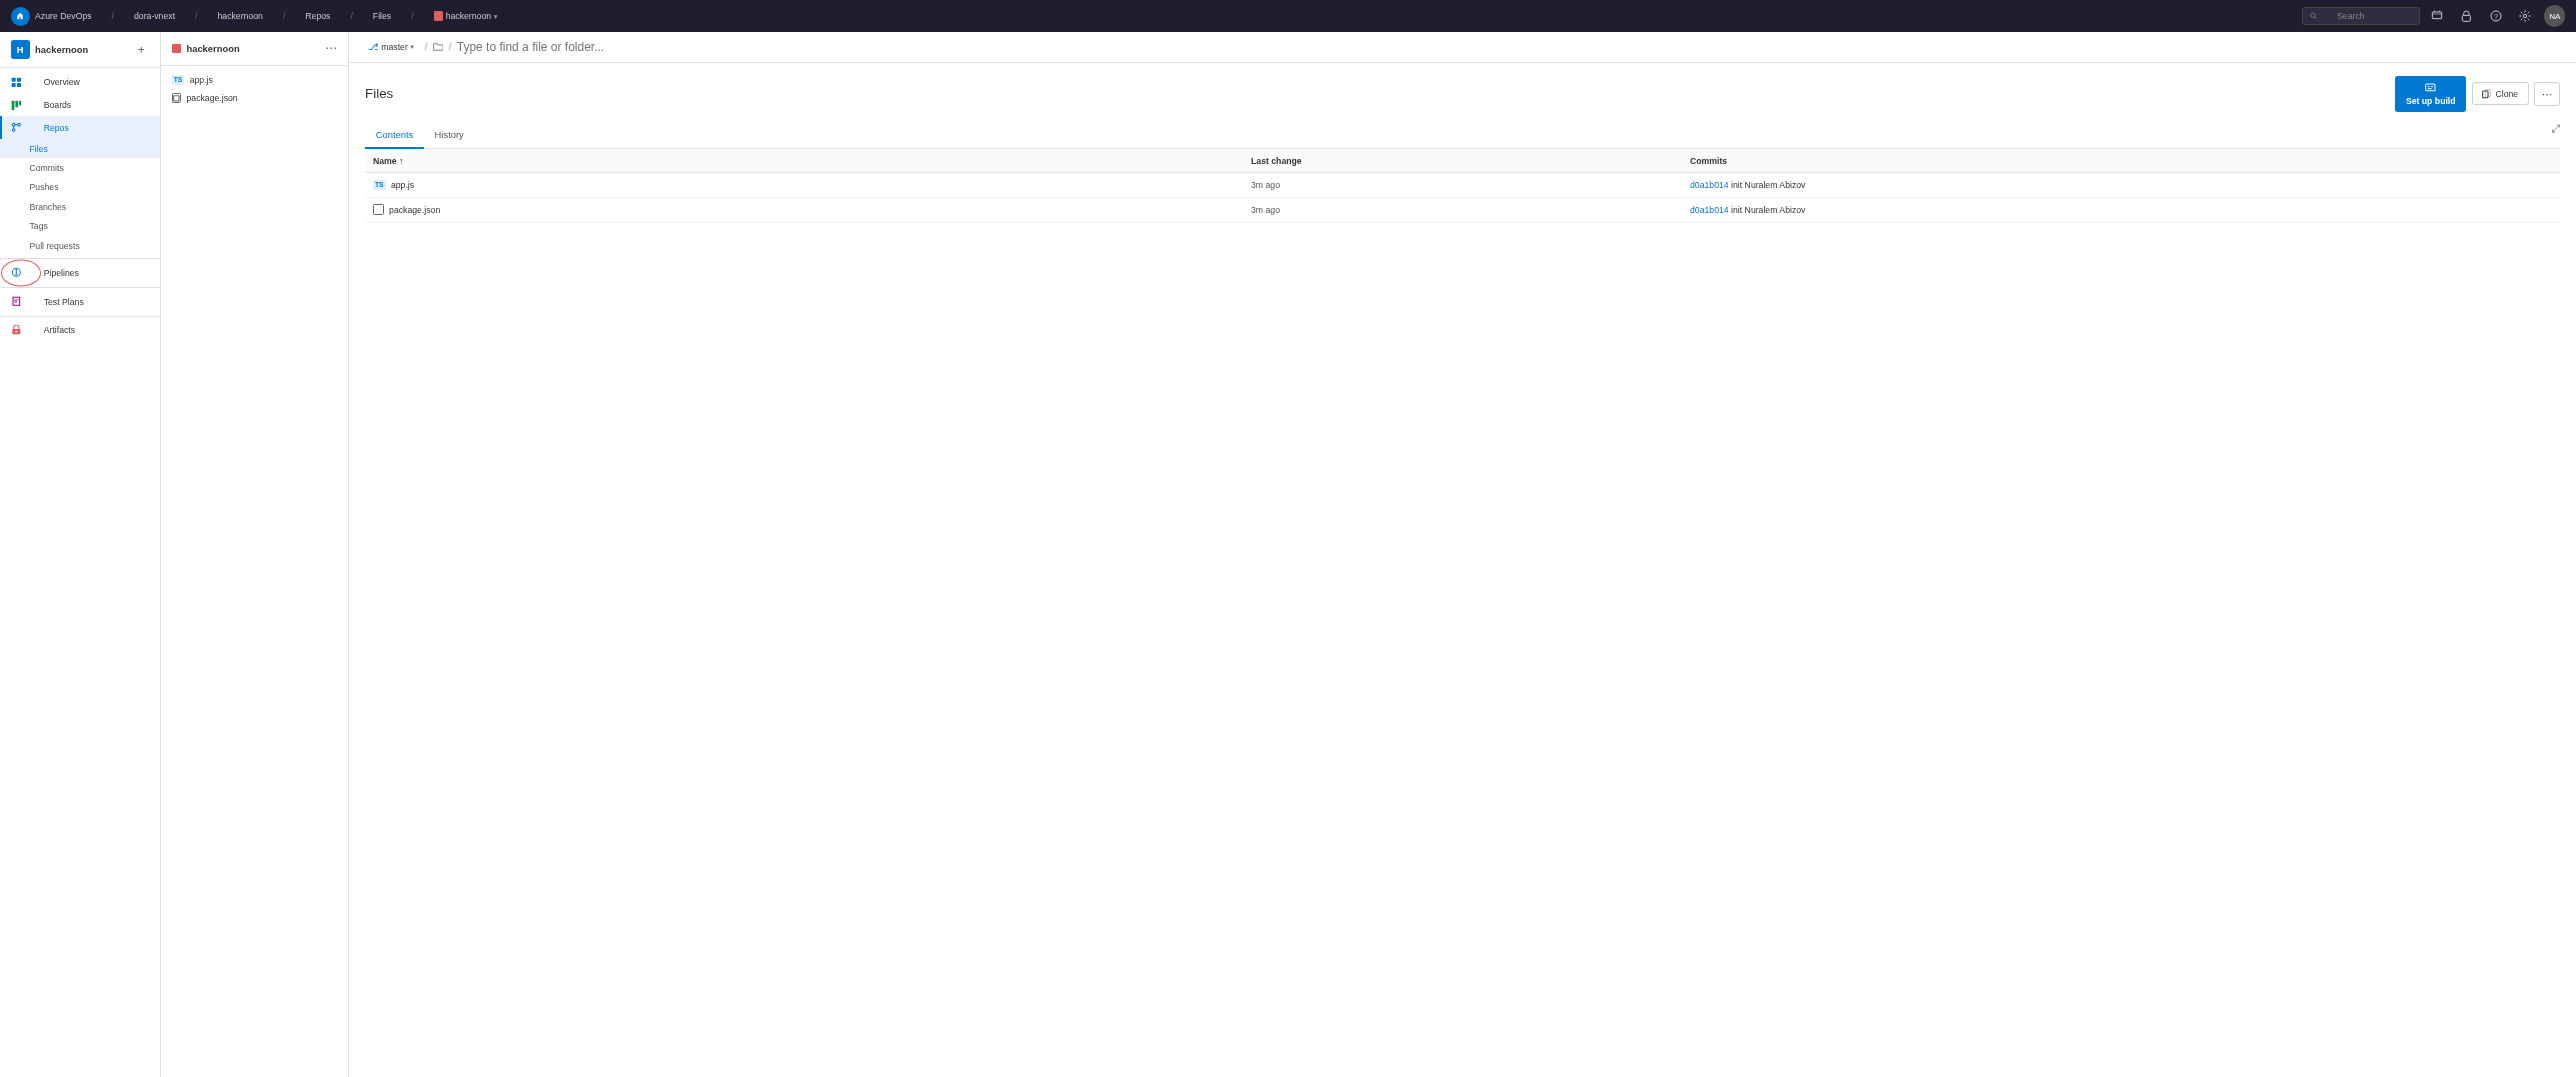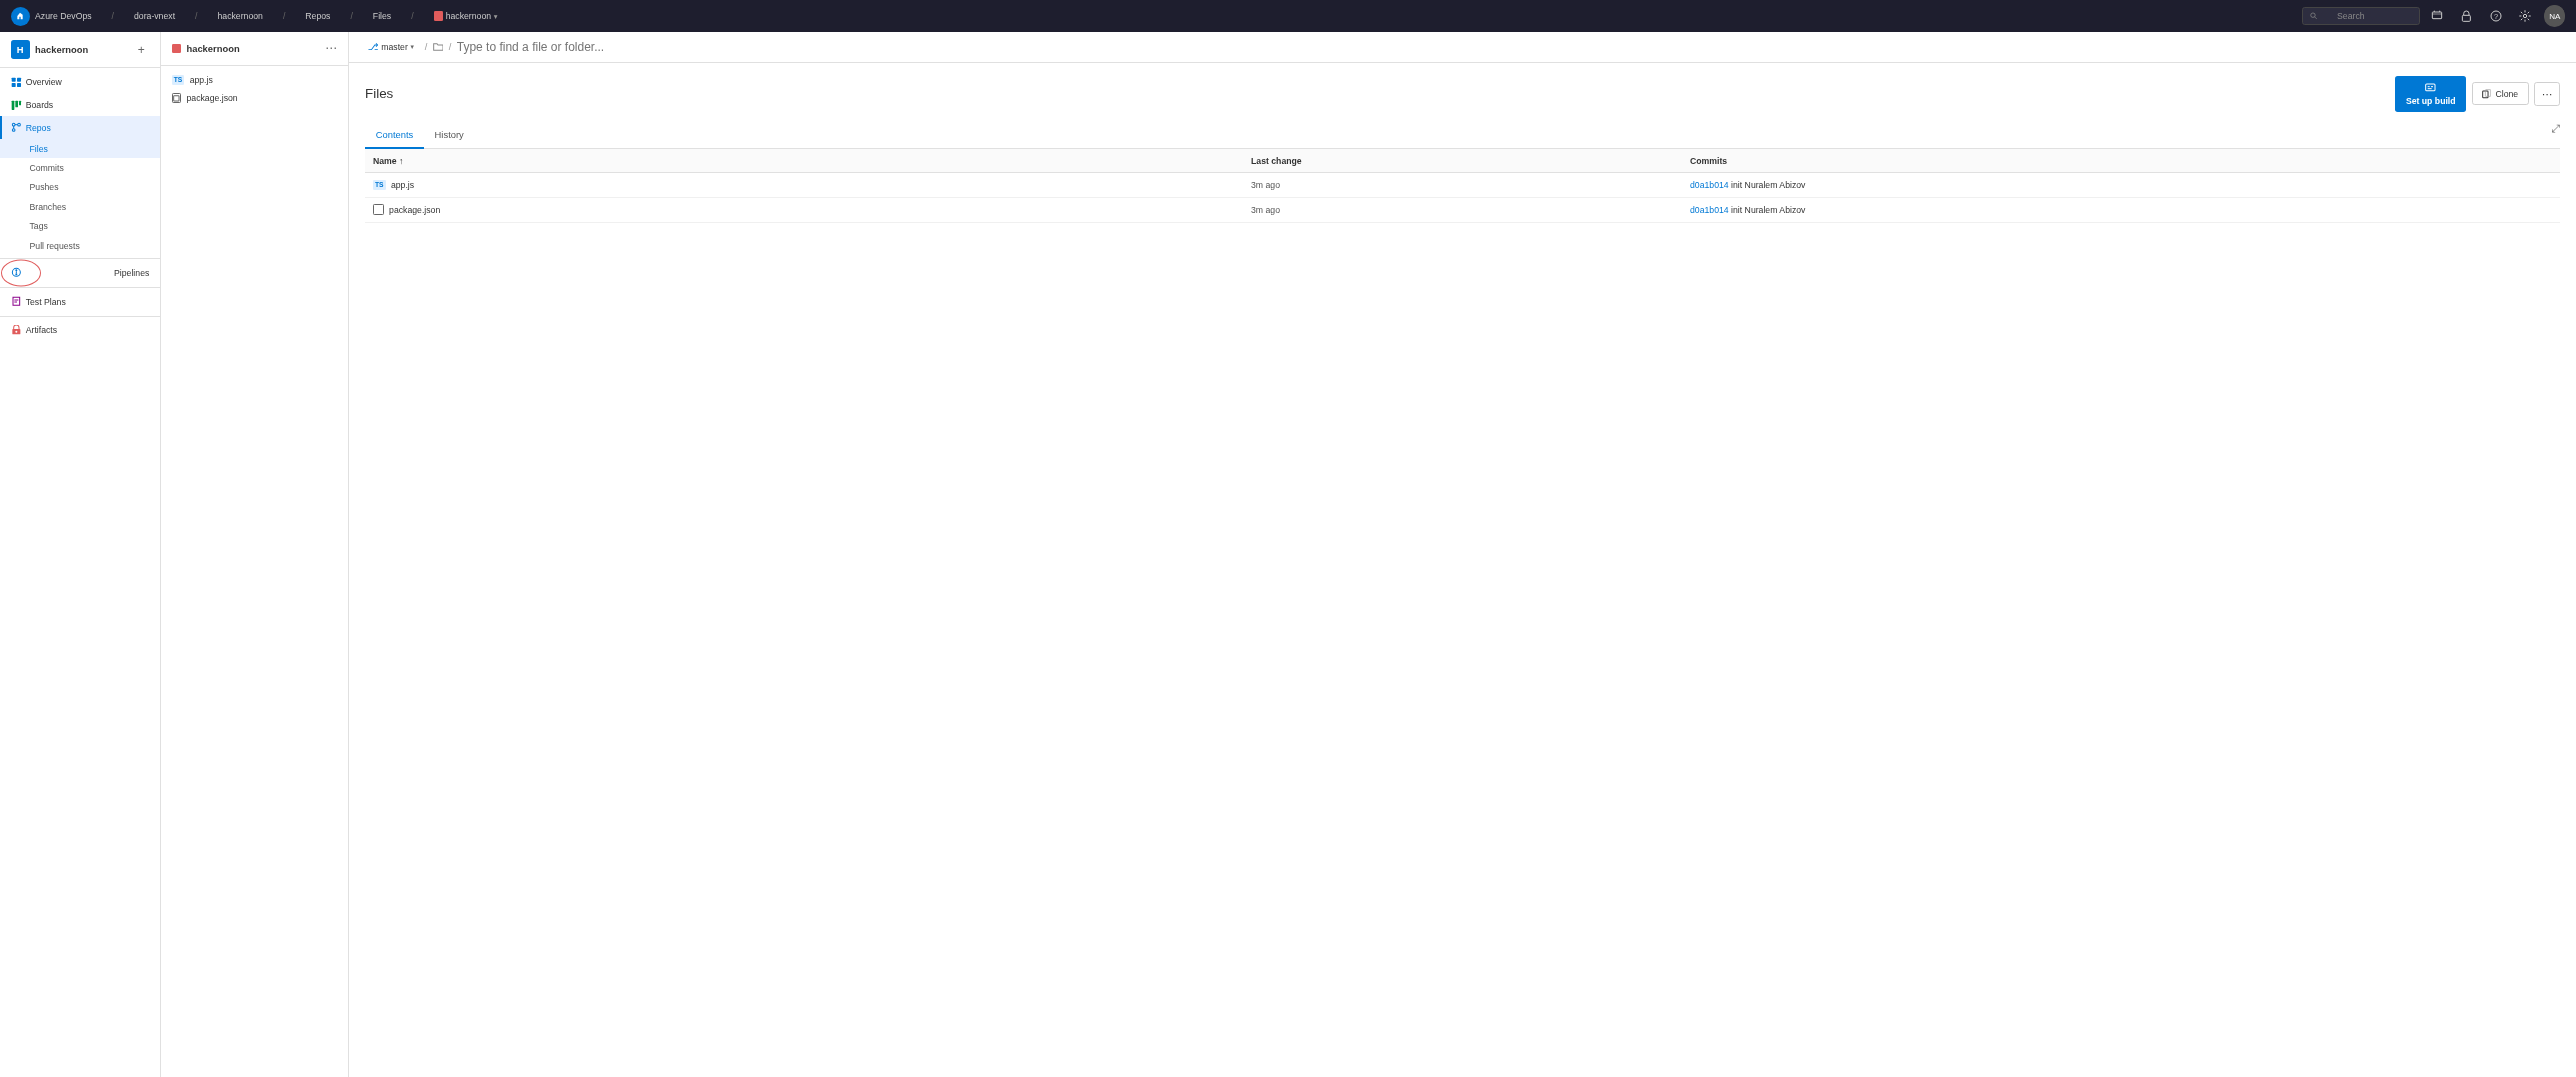--- a/index.html
+++ b/index.html
@@ -73,21 +73,21 @@
       display: flex; align-items: center; justify-content: center;
       color: white; font-weight: bold; font-size: 9.4px;
     }
     .sidebar-project-name { font-weight: 600; font-size: 9.4px; flex: 1; }
     .sidebar-project-add {
       color: #666; cursor: pointer; font-size: 12px; width: 16px; height: 16px;
       display: flex; align-items: center; justify-content: center;
     }
     .sidebar-section { padding: 2.7px 0; }
     .sidebar-item {
-      display: flex; align-items: center; gap: 3px;
+      display: flex; align-items: center; gap: 21px;
       padding: 5.4px 10.7px; cursor: pointer; color: #333; font-size: 8.7px;
       position: relative;
     }
     .sidebar-item.active { background: #e8f0fe; color: #0078d4; }
     .sidebar-item.active::before {
       content: ''; position: absolute; left: 0; top: 0; bottom: 0;
       width: 2px; background: #0078d4;
     }
     .sidebar-icon {
       width: 12px; height: 12px; display: flex; align-items: center; justify-content: center;
@@ -348,21 +348,21 @@
       <div class="sidebar-sub-item">
         <span>Tags</span>
       </div>
 
       <div class="sidebar-sub-item">
         <span>Pull requests</span>
       </div>
 
       <div class="sidebar-divider"></div>
 
-      <div class="sidebar-item" style="position:relative;justify-content:space-between;">
+      <div class="sidebar-item" style="position:relative;">
         <div class="pipeline-circle"></div>
         <div class="sidebar-icon">
           <svg width="10.7" height="10.7" viewBox="0 0 16 16" fill="none">
             <circle cx="8" cy="8" r="6" stroke="#0078d4" stroke-width="1.5"></circle>
             <circle cx="8" cy="5" r="1.5" fill="#0078d4"></circle>
             <circle cx="8" cy="11" r="1.5" fill="#0078d4"></circle>
             <line x1="8" y1="6.5" x2="8" y2="9.5" stroke="#0078d4" stroke-width="1.5"></line>
           </svg>
         </div>
         <span>Pipelines</span>

